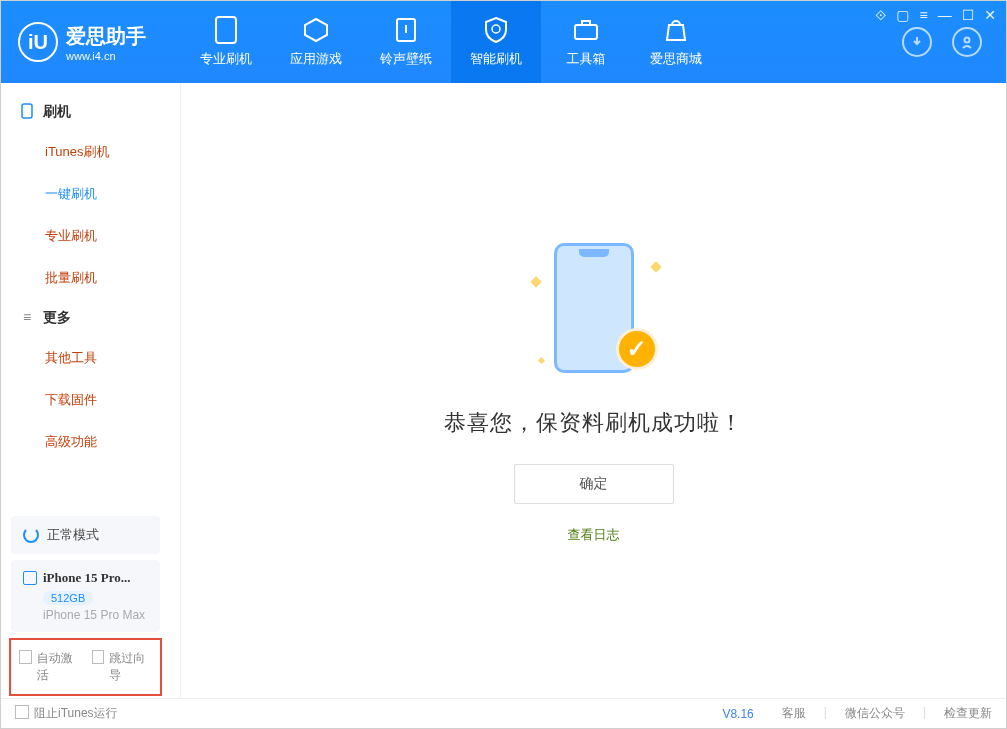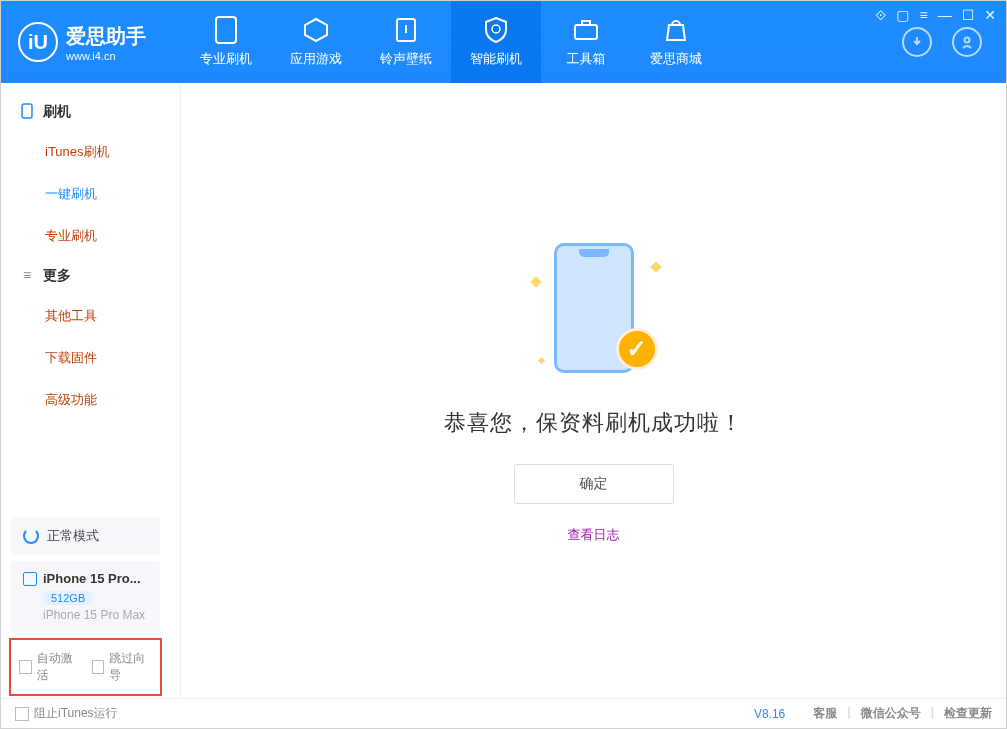--- a/index.html
+++ b/index.html
@@ -22,42 +22,42 @@
 .body { display: flex; height: calc(100% - 82px - 30px); }
 .sidebar { width: 180px; border-right: 1px solid #f0f0f0; padding-top: 10px; position: relative; }
 .side-group-header { display: flex; align-items: flex-start; padding: 10px 18px; font-size: 14px; font-weight: bold; color: #333; }
 .side-group-header .gicon { width: 16px; height: 16px; margin-right: 8px; display: flex; align-items: center; justify-content: center; }
 .side-item { padding: 12px 20px 12px 44px; font-size: 13px; color: #c2410c; cursor: pointer; }
 .side-item.active { color: #1b8dff; }
 .sidebar-bottom { position: absolute; bottom: 0; left: 0; right: 10px; }
 .status-card, .device-card { background: #f6f7fa; margin: 6px 10px; border-radius: 4px; padding: 10px 12px; font-size: 13px; }
 .status-card { display: flex; align-items: center; color: #444; }
 .status-refresh { width: 16px; height: 16px; border: 2px solid #1b8dff; border-radius: 50%; border-top-color: transparent; margin-right: 8px; }
-.device-card .dname { font-weight: bold; color: #333; display: flex; align-items: center; gap: 6px; }
+.device-card .dname { font-weight: bold; color: #333; display: flex; align-items: center; gap: 6px; font-family: Liberation Serif, serif; }
 .device-phone-icon { width: 14px; height: 14px; border: 1.5px solid #1b8dff; border-radius: 2px; }
 .storage-badge { display: inline-block; background: #e6f2ff; color: #1b8dff; padding: 1px 8px; border-radius: 9px; font-size: 11px; margin: 5px 0 3px 20px; }
 .device-model { color: #aaa; font-size: 12px; margin-left: 20px; }
 .annotated-box { border: 2px solid #e74c3c; margin: 6px 8px 2px; padding: 10px 8px; display: flex; gap: 12px; }
-.cb { display: flex; align-items: center; font-size: 12px; color: #888; cursor: pointer; }
+.cb { display: flex; font-size: 12px; color: #888; cursor: pointer; }
 .cb-box { width: 14px; height: 14px; border: 1px solid #bbb; margin-right: 5px; }
 .content { flex: 1; position: relative; display: flex; flex-direction: column; align-items: center; justify-content: center; }
 .success-illustration { position: relative; width: 140px; height: 140px; margin-bottom: 30px; }
 .phone-shape { position: absolute; left: 30px; top: 5px; width: 80px; height: 130px; background: #cfe6ff; border-radius: 10px; border: 3px solid #7cb8ff; }
 .phone-notch { position: absolute; top: 3px; left: 50%; transform: translateX(-50%); width: 30px; height: 8px; background: #7cb8ff; border-radius: 0 0 5px 5px; }
 .badge-check { position: absolute; right: 6px; bottom: 8px; width: 42px; height: 42px; background: #ffb300; border-radius: 50%; display: flex; align-items: center; justify-content: center; color: #fff; font-size: 24px; font-weight: bold; border: 3px solid #fff0d6; }
 .spark { position: absolute; width: 8px; height: 8px; background: #ffd76e; transform: rotate(45deg); }
 .spark.s1 { left: 8px; top: 40px; }
 .spark.s2 { right: 4px; top: 25px; }
 .spark.s3 { left: 15px; bottom: 15px; width: 5px; height: 5px; }
 .success-title { font-size: 22px; color: #333; margin-bottom: 26px; letter-spacing: 1px; }
 .ok-btn { width: 160px; height: 40px; border: 1px solid #ddd; background: #fff; font-size: 14px; color: #555; cursor: pointer; border-radius: 2px; margin-bottom: 22px; }
-.log-link { color: #a21caf; font-size: 13px; cursor: pointer; }
+.log-link { color: #4d7c0f; font-size: 13px; cursor: pointer; }
 .footer { height: 30px; border-top: 1px solid #eee; display: flex; align-items: center; padding: 0 14px; font-size: 12px; color: #888; }
 .footer .cb { margin-right: auto; }
-.footer-links { display: flex; gap: 10px; font-weight: bold; }
+.footer-links { display: flex; gap: 18px; }
 .footer-links span { cursor: pointer; }
 .ver { color: #3b82f6; margin-right: 28px; }
 .divider { color: #ddd; }
 </style>
 </head>
 <body>
 
 <div class="app-window">
   <div class="header">
     <div class="logo-block">
@@ -149,20 +149,21 @@
         <span class="gicon">
             <svg width="14" height="16">
               <rect x="2" y="1" width="10" height="14" rx="2" fill="none" stroke="#1b8dff" stroke-width="1.5"></rect>
             </svg>
           </span>
         <span>刷机</span>
       </div>
       <div class="side-item">iTunes刷机</div>
       <div class="side-item active">一键刷机</div>
       <div class="side-item">专业刷机</div>
+      <div class="side-item">批量刷机</div>
 
       <div class="side-group-header">
         <span class="gicon" style="color:#888">≡</span>
         <span>更多</span>
       </div>
       <div class="side-item">其他工具</div>
       <div class="side-item">下载固件</div>
       <div class="side-item">高级功能</div>
 
       <div class="sidebar-bottom">

